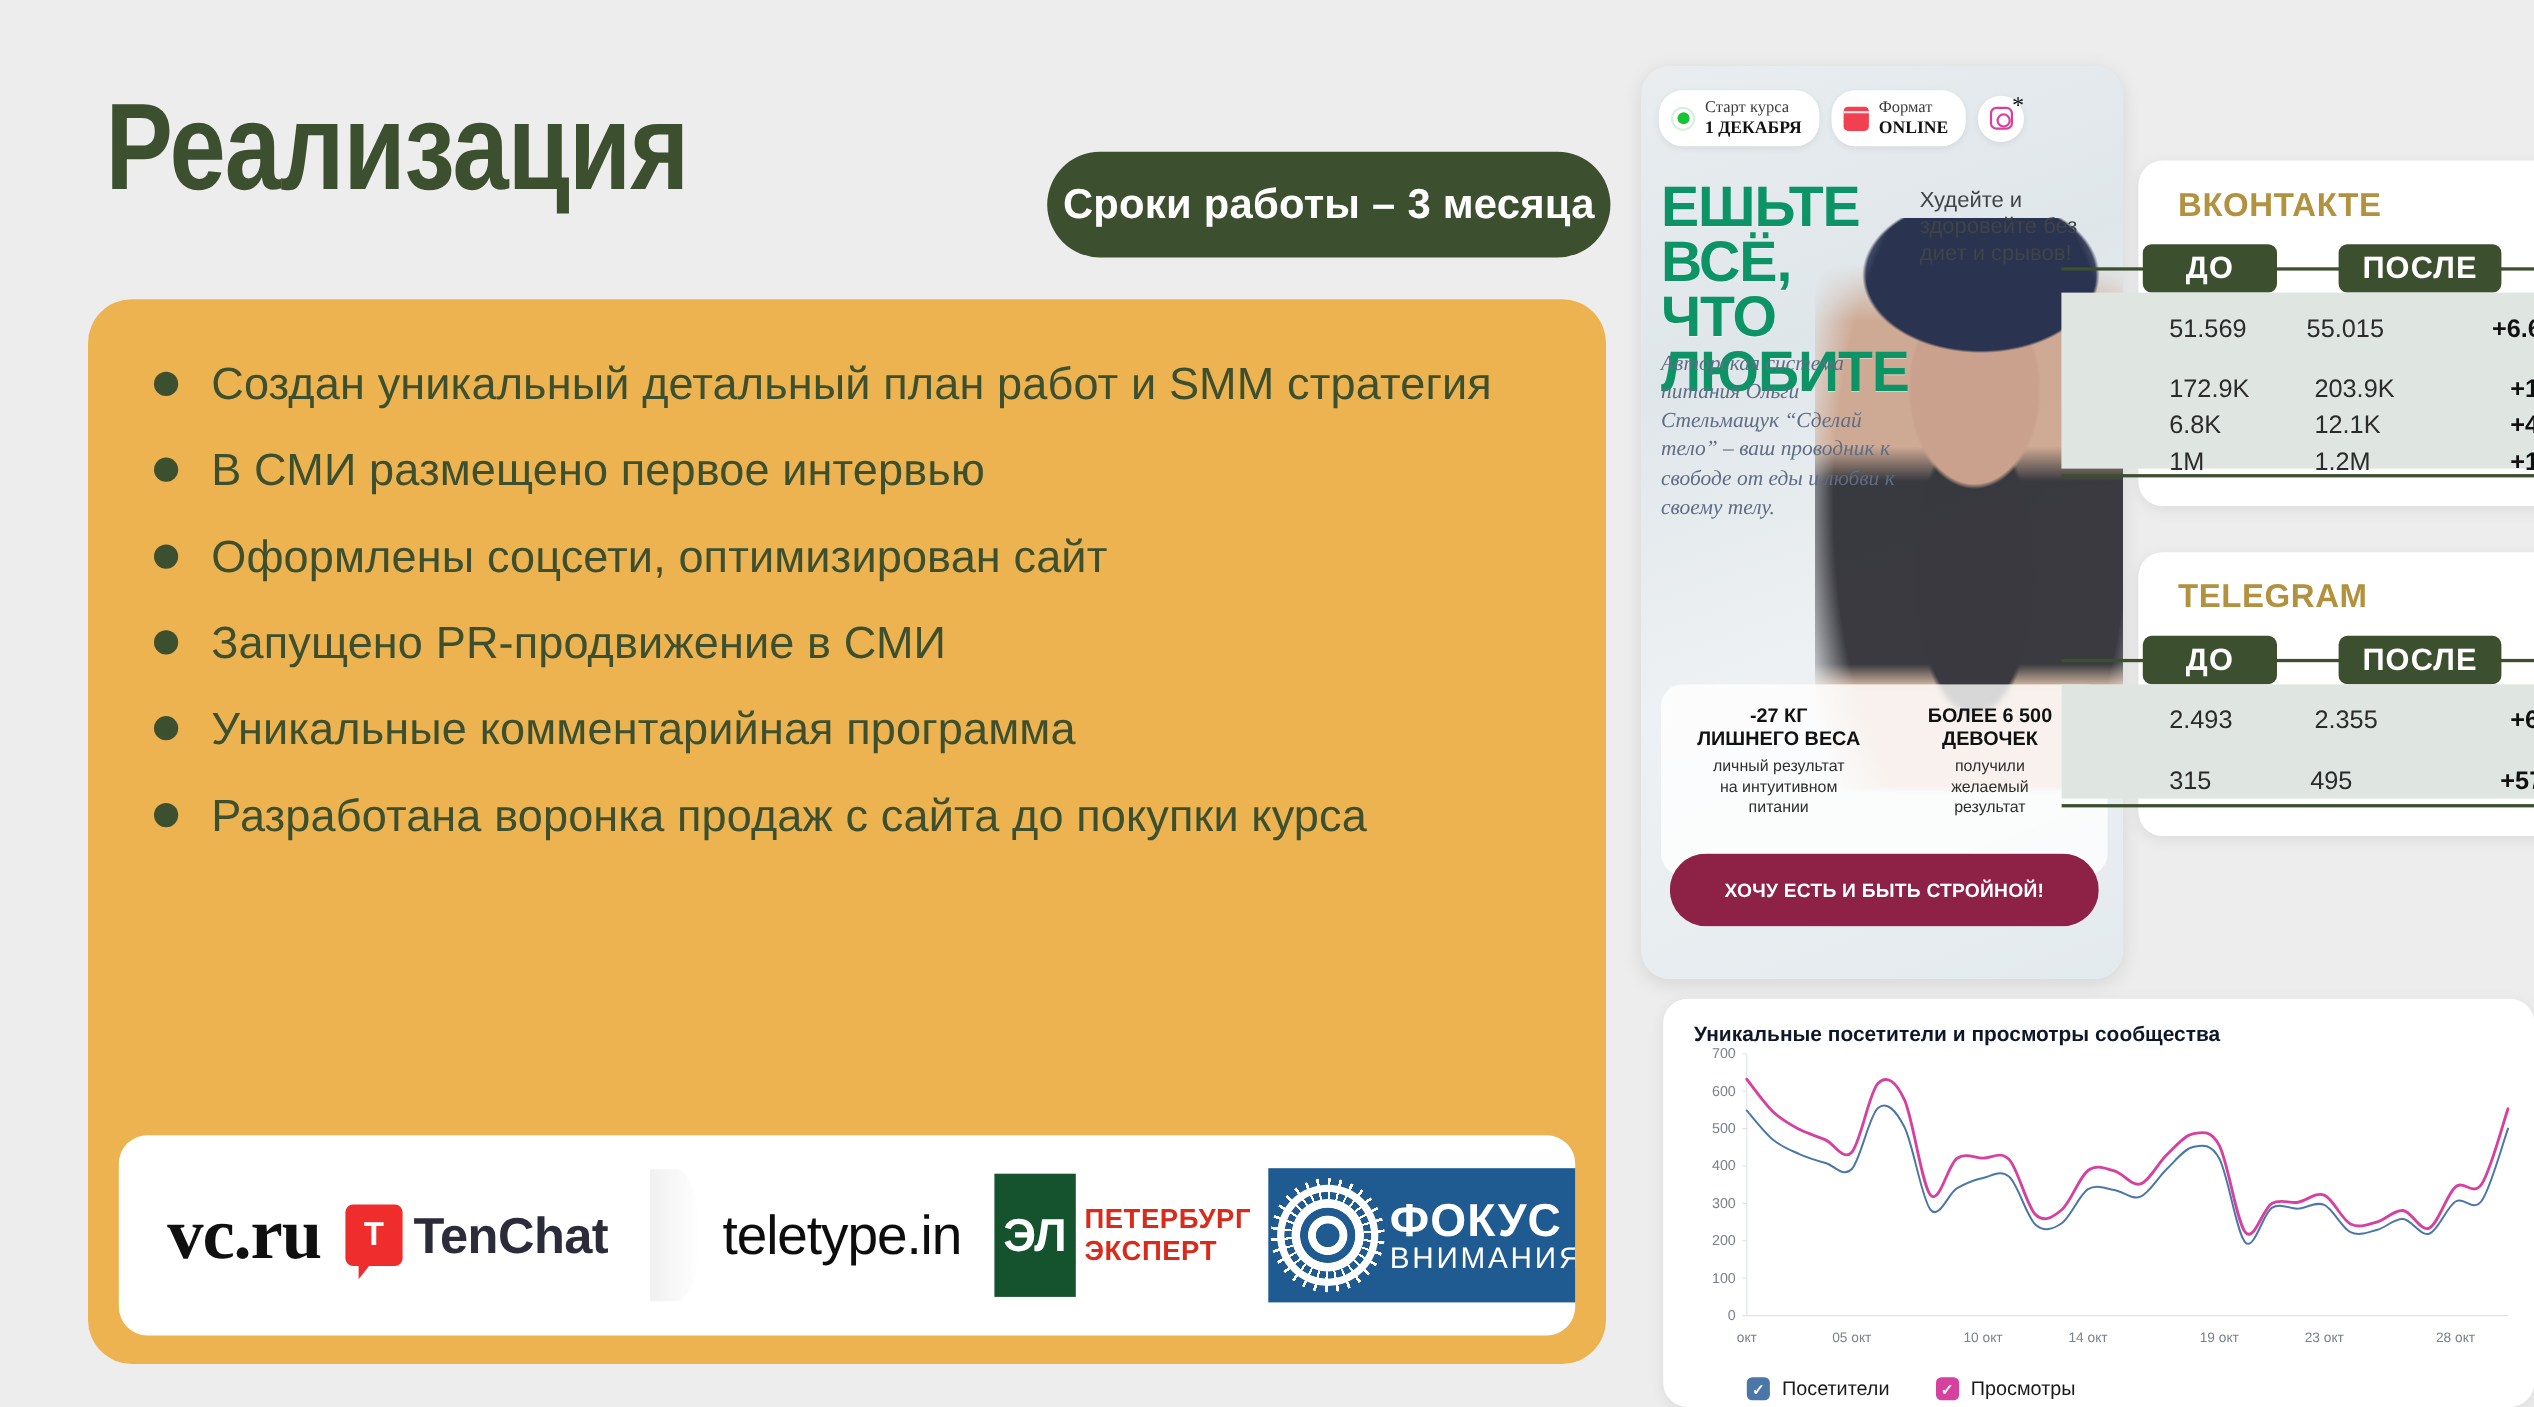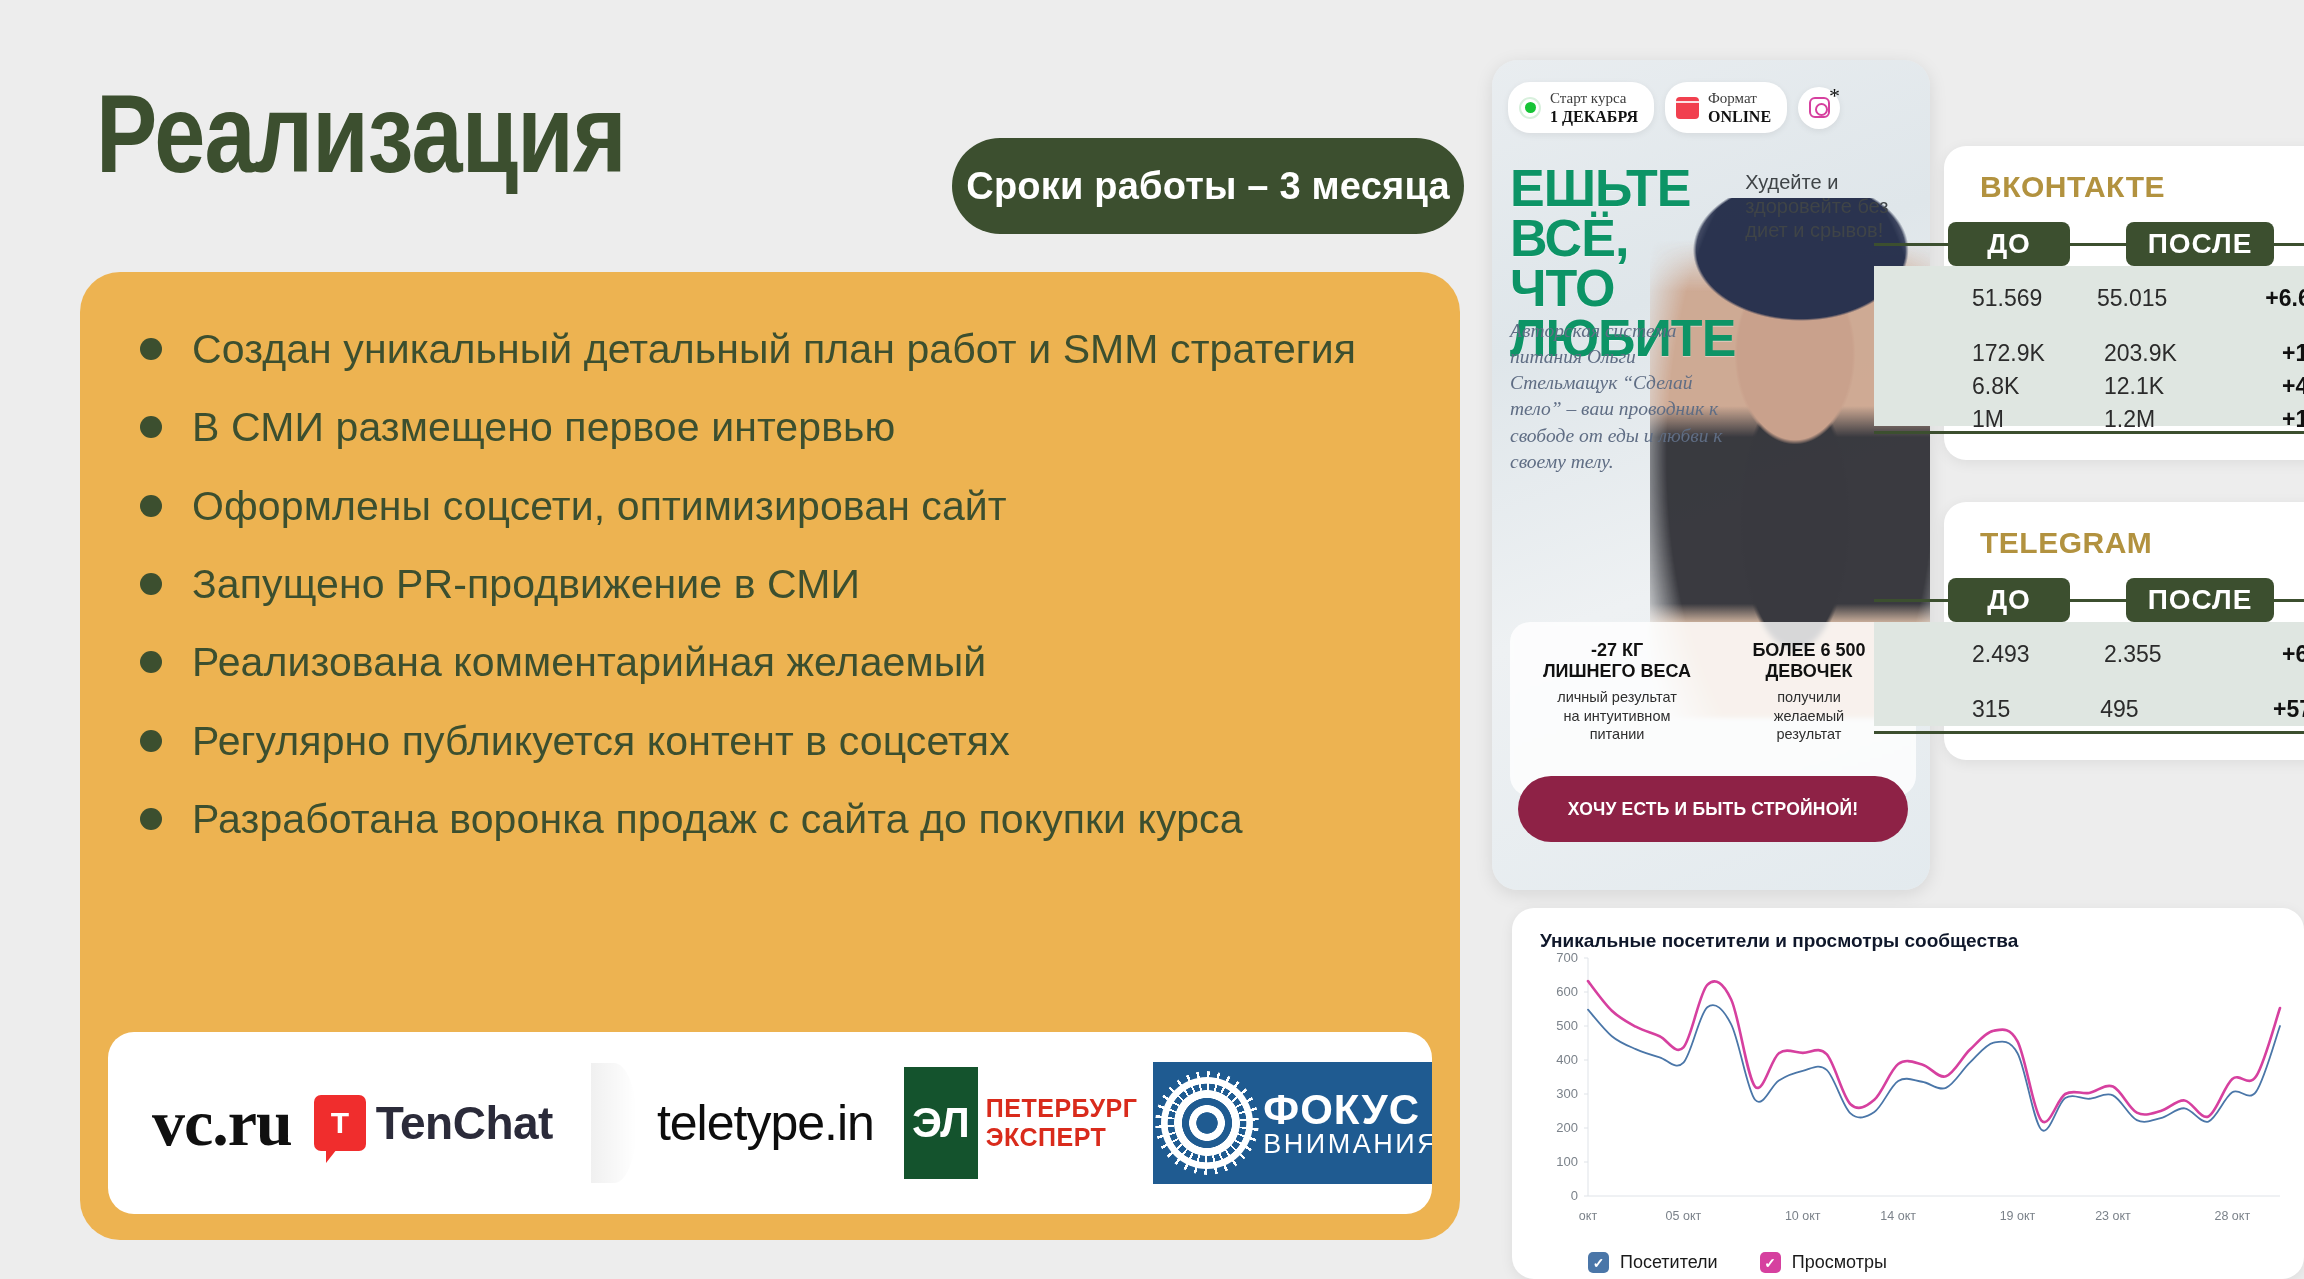--- a/index.html
+++ b/index.html
@@ -292,25 +292,21 @@
         <div class="bullet">
           <span class="dot"></span>
           <span class="txt">Оформлены соцсети, оптимизирован сайт</span>
         </div>
         <div class="bullet">
           <span class="dot"></span>
           <span class="txt">Запущено PR-продвижение в СМИ</span>
         </div>
         <div class="bullet">
           <span class="dot"></span>
-          <span class="txt">Реализована комментарийная желаемый</span>
-        </div>
-        <div class="bullet">
-          <span class="dot"></span>
-          <span class="txt">Регулярно публикуется контент в соцсетях</span>
+          <span class="txt">Уникальные комментарийная программа</span>
         </div>
         <div class="bullet">
           <span class="dot"></span>
           <span class="txt">Разработана воронка продаж с сайта до покупки курса</span>
         </div>
       </div>
 
     <div class="logos-card">
       <div class="logo">
         <span class="logo-vcru">vc.ru</span>

